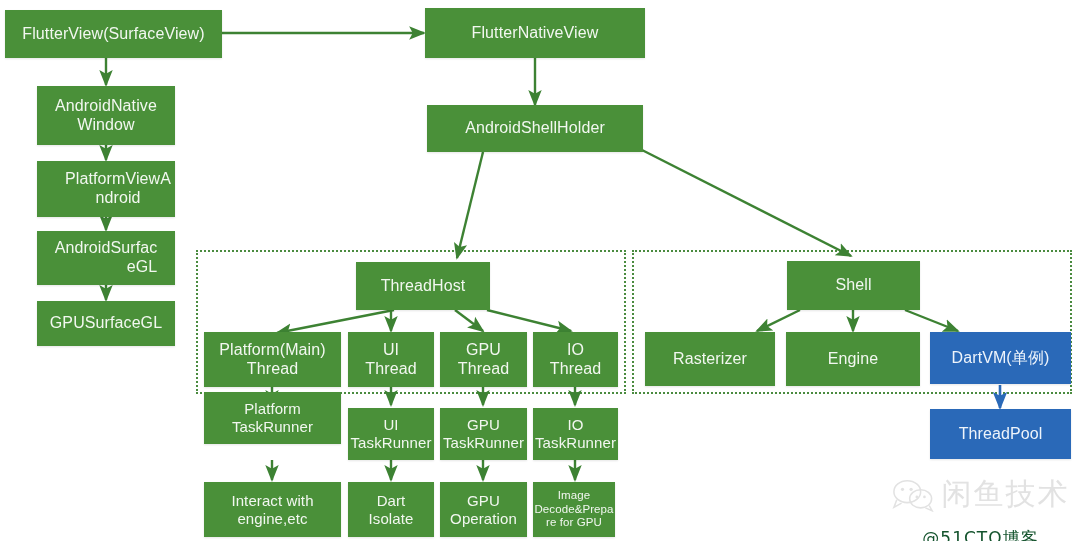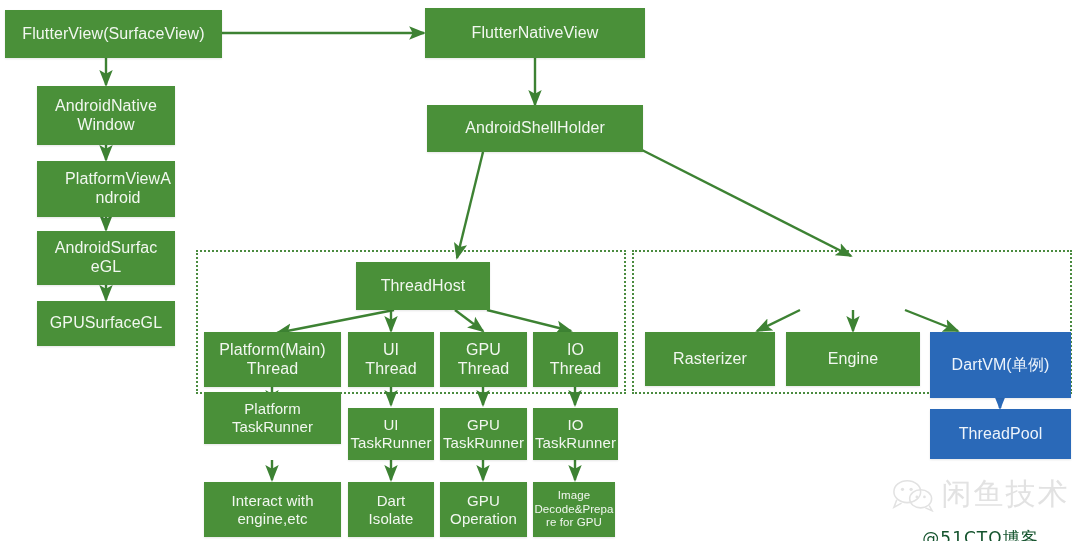--- a/index.html
+++ b/index.html
@@ -119,21 +119,21 @@
   </svg>
 
   <div class="node fs17" style="left:5px;top:10px;width:217px;height:48px;">FlutterView(SurfaceView)</div>
 
   <div class="node fs16" style="left:37px;top:86px;width:138px;height:59px;white-space:pre-line;">AndroidNative
 Window</div>
 
   <div class="node fs16" style="left:37px;top:161px;width:138px;height:56px;white-space:pre-line;padding-left:28px;">PlatformViewA
 ndroid</div>
 
-  <div class="node fs16" style="left:37px;top:231px;width:138px;height:54px;white-space:pre-line;">AndroidSurfac
+  <div class="node fs16" style="left:37px;top:231px;width:138px;height:54px;white-space:pre-line;text-align:right;">AndroidSurfac
 eGL</div>
 
   <div class="node fs16" style="left:37px;top:301px;width:138px;height:45px;">GPUSurfaceGL</div>
 
   <div class="node fs17" style="left:425px;top:8px;width:220px;height:50px;">FlutterNativeView</div>
 
   <div class="node fs17" style="left:427px;top:105px;width:216px;height:47px;">AndroidShellHolder</div>
 
   <div class="node fs17" style="left:356px;top:262px;width:134px;height:48px;">ThreadHost</div>
 
@@ -167,26 +167,27 @@
   <div class="node fs15" style="left:348px;top:482px;width:86px;height:55px;white-space:pre-line;">Dart
 Isolate</div>
 
   <div class="node fs15" style="left:440px;top:482px;width:87px;height:55px;white-space:pre-line;">GPU
 Operation</div>
 
   <div class="node fs12" style="left:533px;top:482px;width:82px;height:55px;white-space:pre-line;">Image
 Decode&amp;Prepa
 re for GPU</div>
 
+  <div class="node fs17" style="left:787px;top:261px;width:133px;height:49px;">Shell</div>
 
   <div class="node fs17" style="left:645px;top:332px;width:130px;height:54px;">Rasterizer</div>
 
   <div class="node fs17" style="left:786px;top:332px;width:134px;height:54px;">Engine</div>
 
-  <div class="node blue fs17" style="left:930px;top:332px;width:141px;height:66px;">DartVM(单例)</div>
+  <div class="node blue fs17" style="left:930px;top:332px;width:141px;height:52px;">DartVM(单例)</div>
 
   <div class="node blue fs17" style="left:930px;top:409px;width:141px;height:50px;">ThreadPool</div>
 
   <div class="wm" style="left:888px;top:474px;width:185px;">
     <div class="wm-top">
       <svg class="wm-logo" viewBox="0 0 44 34">
         <ellipse cx="16" cy="13.5" rx="14" ry="11.5" fill="none" stroke="#e2e2e2" stroke-width="1.6"></ellipse>
         <path d="M5,22 L2,30 L10,25.5" fill="none" stroke="#e2e2e2" stroke-width="1.6"></path>
         <ellipse cx="30" cy="21" rx="11.5" ry="9.5" fill="none" stroke="#e2e2e2" stroke-width="1.6"></ellipse>
         <path d="M39,28 L42,33.5 L35,30.5" fill="none" stroke="#e2e2e2" stroke-width="1.6"></path>

